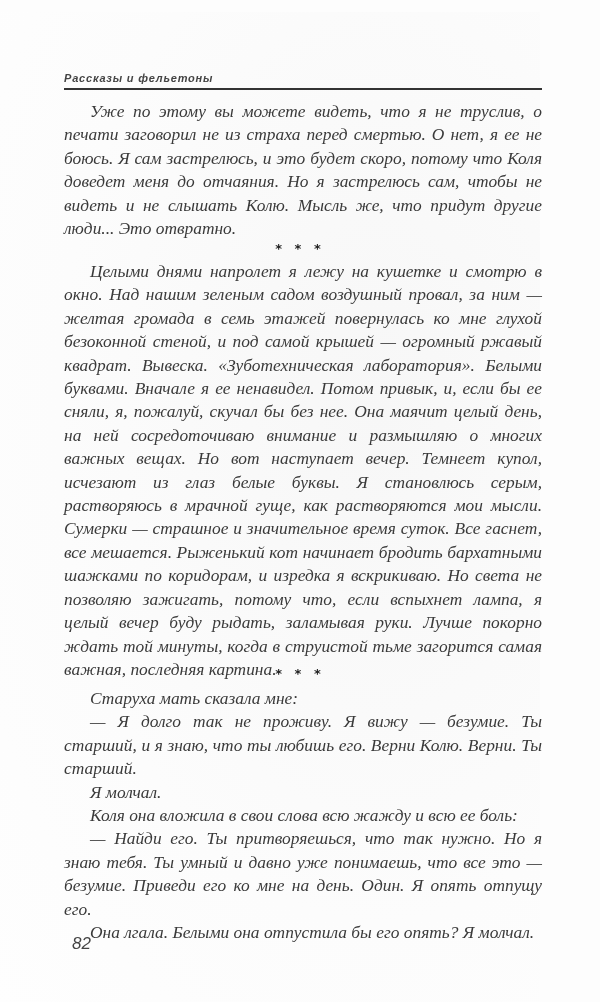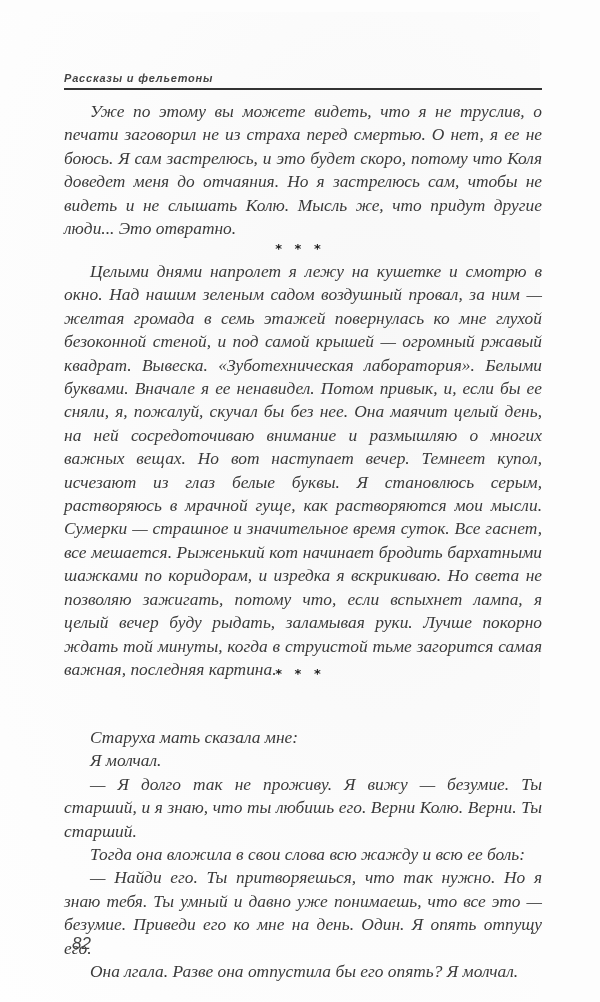--- a/index.html
+++ b/index.html
@@ -63,25 +63,25 @@
   </div>
 
   <div class="stars" style="top:229px;">* * *</div>
 
   <div class="text" style="top:248px;">
     <p class="last">Целыми днями напролет я лежу на кушетке и смотрю в окно. Над нашим зеленым садом воздушный провал, за ним — желтая громада в семь этажей повернулась ко мне глухой безоконной стеной, и под самой крышей — огромный ржавый квадрат. Вывеска. «Зуботехническая лаборатория». Белыми буквами. Вначале я ее ненавидел. Потом привык, и, если бы ее сняли, я, пожалуй, скучал бы без нее. Она маячит целый день, на ней сосредоточиваю внимание и размышляю о многих важных вещах. Но вот наступает вечер. Темнеет купол, исчезают из глаз белые буквы. Я становлюсь серым, растворяюсь в мрачной гуще, как растворяются мои мысли. Сумерки — страшное и значительное время суток. Все гаснет, все мешается. Рыженький кот начинает бродить бархатными шажками по коридорам, и изредка я вскрикиваю. Но света не позволяю зажигать, потому что, если вспыхнет лампа, я целый вечер буду рыдать, заламывая руки. Лучше покорно ждать той минуты, когда в струистой тьме загорится самая важная, последняя картина.</p>
   </div>
 
   <div class="stars" style="top:654px;">* * *</div>
 
-  <div class="text" style="top:675px;margin-top:39px;">
+  <div class="text" style="top:675px;">
     <p class="last">Старуха мать сказала мне:</p>
+    <p class="last">— Я долго так не проживу. Я вижу — безумие. Ты старший, и я знаю, что ты любишь его. Верни Колю. Верни. Ты старший.</p>
     <p class="last">Я молчал.</p>
-    <p class="last">— Я долго так не проживу. Я вижу — безумие. Ты старший, и я знаю, что ты любишь его. Верни Колю. Верни. Ты старший.</p>
-    <p class="last">Тогда она вложила в свои слова всю жажду и всю ее боль:</p>
+    <p class="last">Коля она вложила в свои слова всю жажду и всю ее боль:</p>
     <p class="last">— Найди его. Ты притворяешься, что так нужно. Но я знаю тебя. Ты умный и давно уже понимаешь, что все это — безумие. Приведи его ко мне на день. Один. Я опять отпущу его.</p>
-    <p class="last">Она лгала. Разве она отпустила бы его опять? Я молчал.</p>
+    <p class="last">Она лгала. Белыми она отпустила бы его опять? Я молчал.</p>
   </div>
 
   <div class="pagenum">82</div>
 
   <div class="bottom-bar"></div>
 </div>
 
 </body></html>

